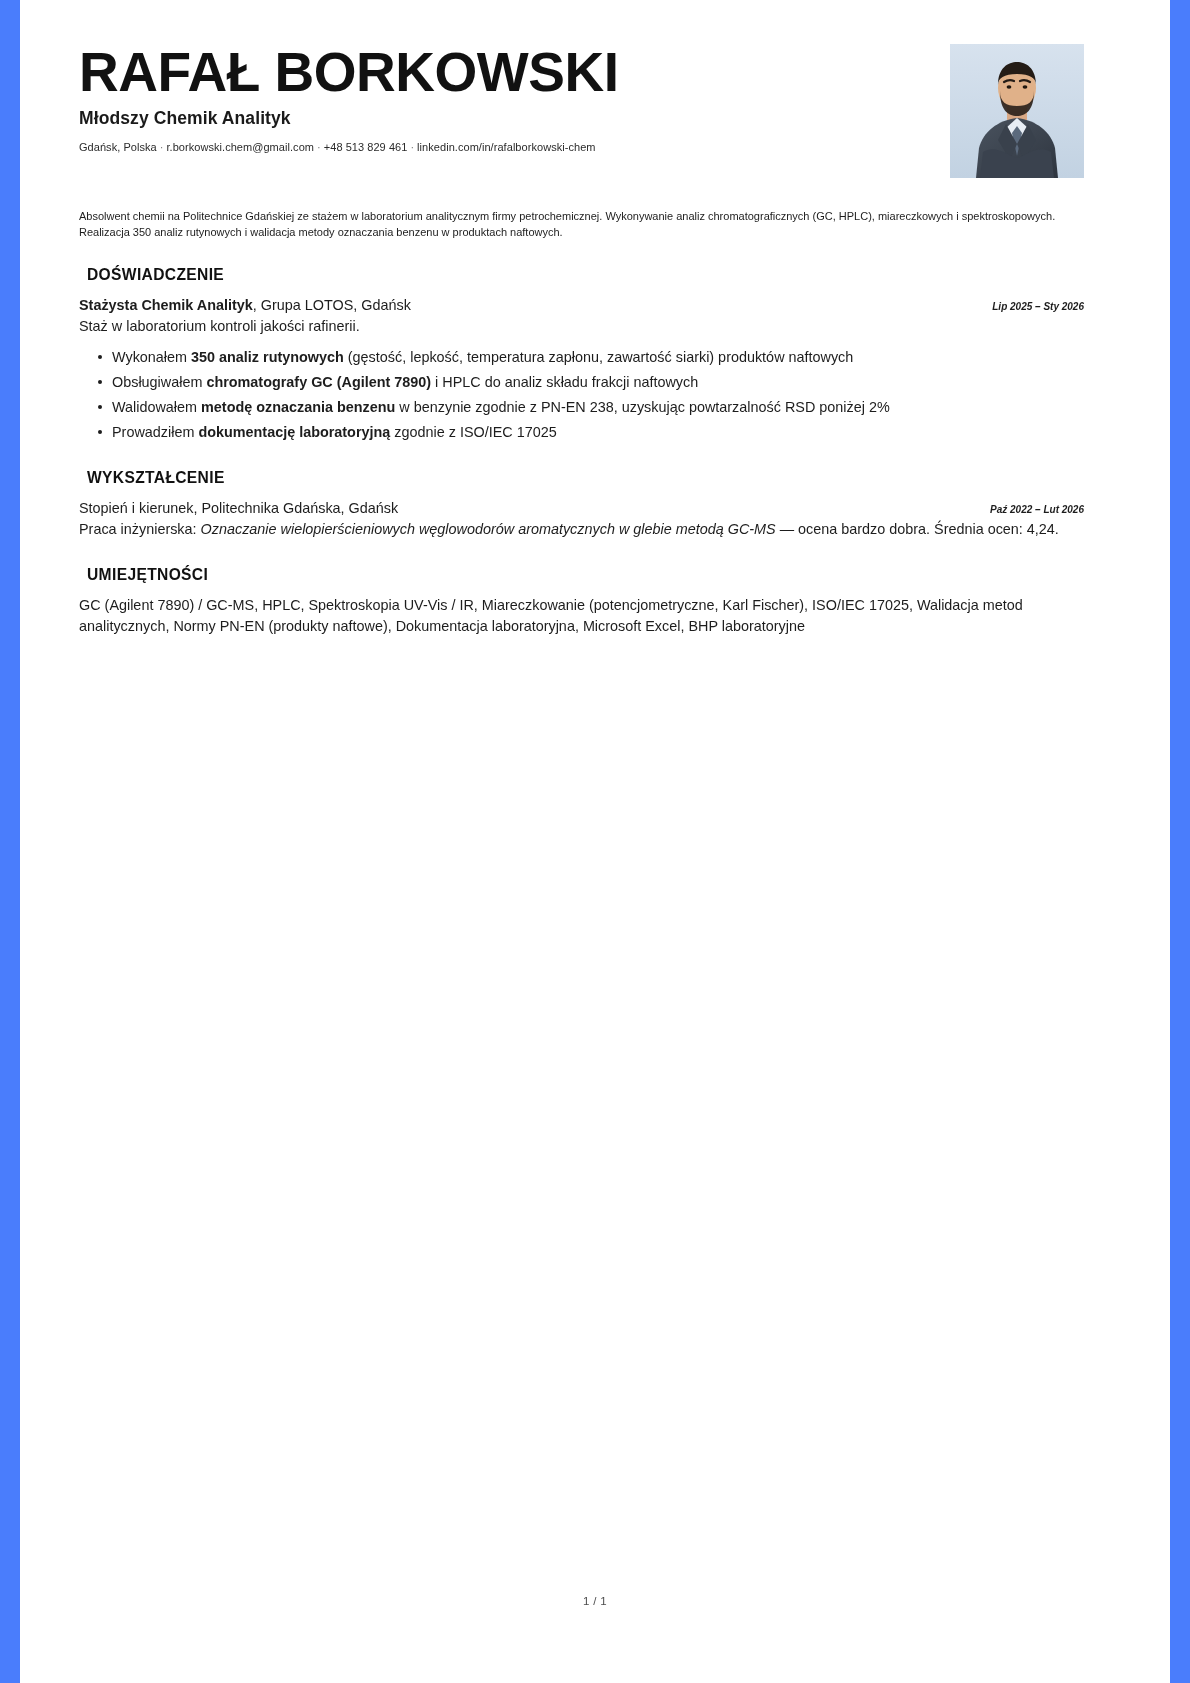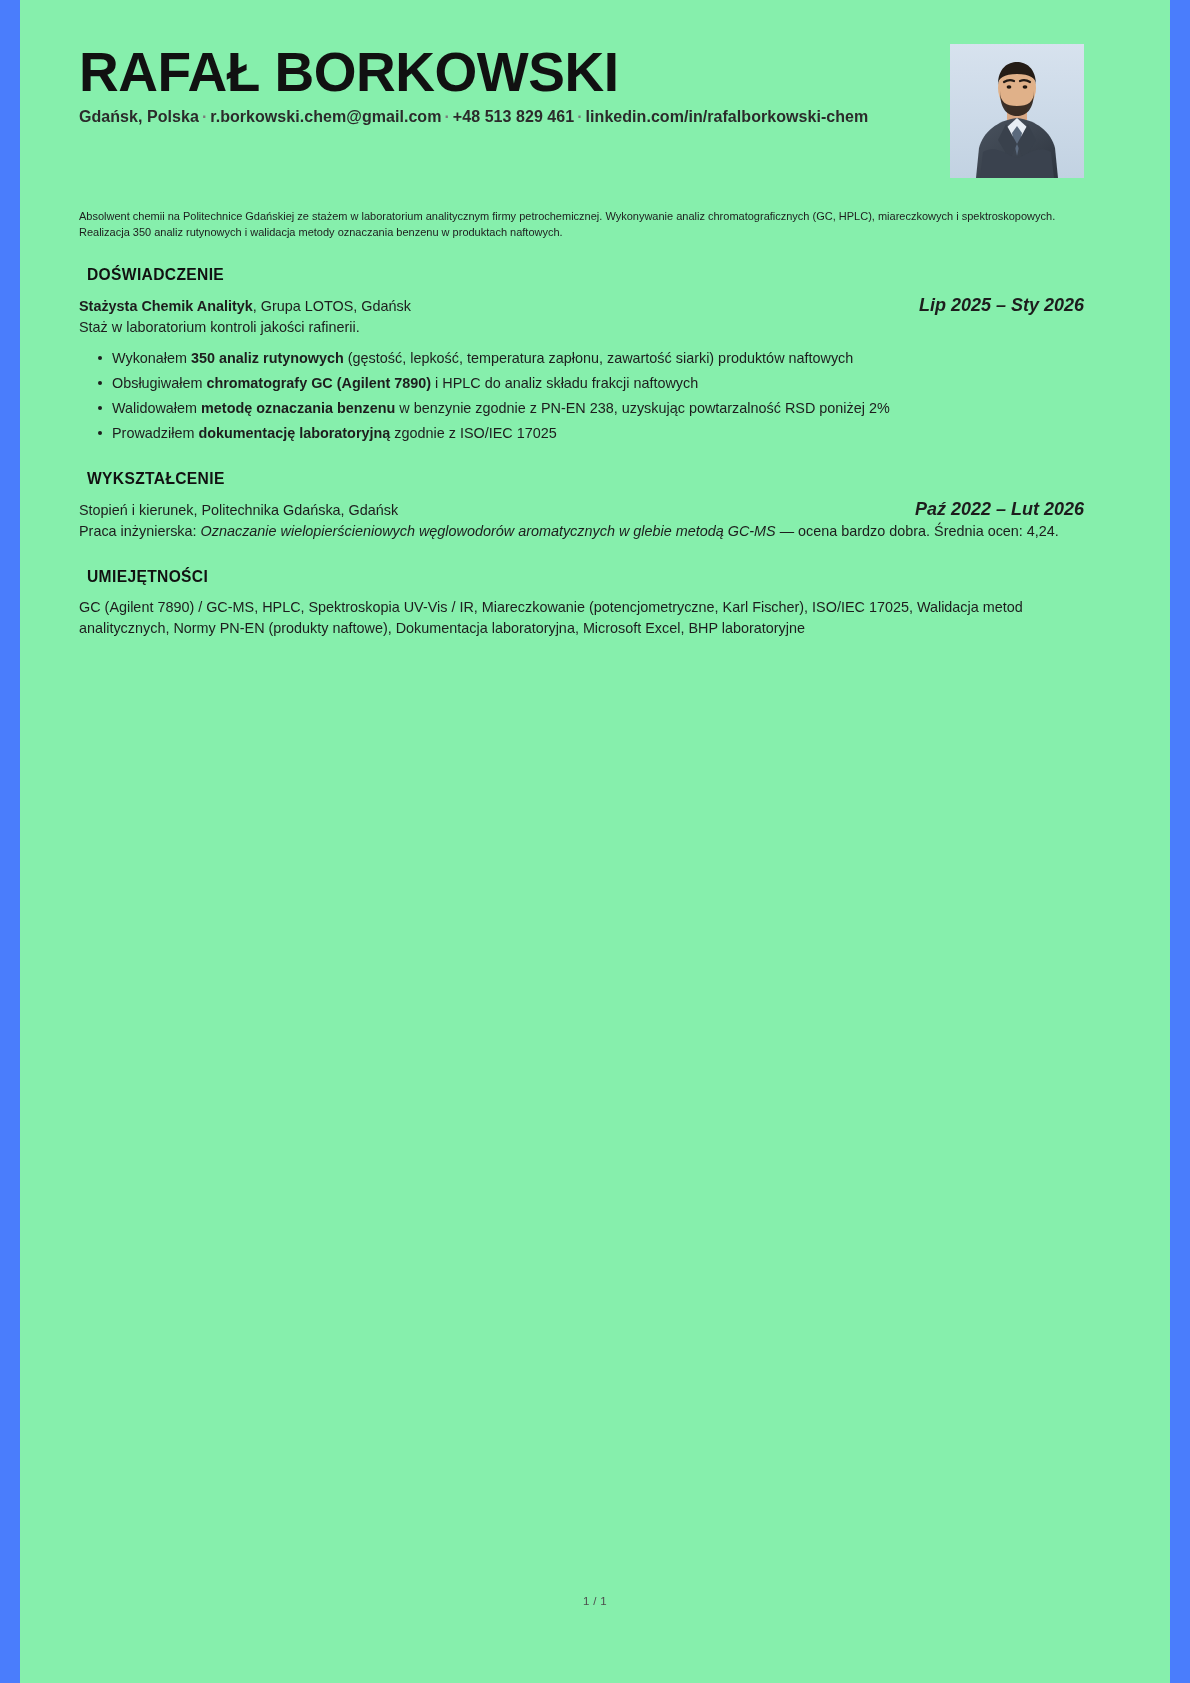--- a/index.html
+++ b/index.html
@@ -14,21 +14,21 @@
     font-family: "Liberation Sans", sans-serif;
     -webkit-font-smoothing: antialiased;
     overflow: hidden;
   }
   .page {
     position: absolute;
     left: 20px;
     top: 0;
     width: 1150px;
     height: 1683px;
-    background: #86efac;
+    background: #ffffff;
     box-sizing: border-box;
   }
   .inner {
     position: relative;
     padding: 44px 86px 0 59px;
   }
 
   
   .header {
     position: relative;
@@ -44,24 +44,23 @@
     white-space: nowrap;
   }
   .headline {
     font-size: 17.5px;
     font-weight: 700;
     color: #1a1a1a;
     margin: 0 0 12px 0;
     letter-spacing: 0.1px;
   }
   .contact {
-    font-size: 16px;
+    font-size: 11px;
     color: #2b2b2b;
     letter-spacing: 0.05px;
-    font-weight: bold;
   }
   .contact .sep {
     color: #7b7b7b;
     padding: 0 3px;
   }
   .photo {
     position: absolute;
     right: 0;
     top: 0;
     width: 134px;
@@ -97,21 +96,21 @@
     align-items: baseline;
     gap: 20px;
   }
   .entry-title {
     font-size: 14.4px;
     color: #1d1d1d;
     line-height: 1.45;
   }
   .entry-title b { font-weight: 700; }
   .entry-date {
-    font-size: 18px;
+    font-size: 10px;
     font-style: italic;
     font-weight: 600;
     color: #1d1d1d;
     white-space: nowrap;
     flex: 0 0 auto;
   }
   .entry-sub {
     font-size: 14.4px;
     color: #1d1d1d;
     line-height: 1.45;
@@ -168,20 +167,21 @@
   }
 </style>
 </head>
 <body>
 
 <div class="page">
   <div class="inner">
 
     <div class="header">
       <h1 class="name">RAFAŁ BORKOWSKI</h1>
+      <div class="headline">Młodszy Chemik Analityk</div>
       <div class="contact">
         <span>Gdańsk, Polska</span><span class="sep">·</span><span>r.borkowski.chem@gmail.com</span><span class="sep">·</span><span>+48 513 829 461</span><span class="sep">·</span><span>linkedin.com/in/rafalborkowski-chem</span>
       </div>
 
       <div class="photo">
         <svg width="134" height="134" viewBox="0 0 134 134" xmlns="http://www.w3.org/2000/svg">
           <defs>
             <linearGradient id="bg" x1="0" y1="0" x2="0" y2="1">
               <stop offset="0%" stop-color="#d7e2ee"></stop>
               <stop offset="100%" stop-color="#c2d2e2"></stop>

